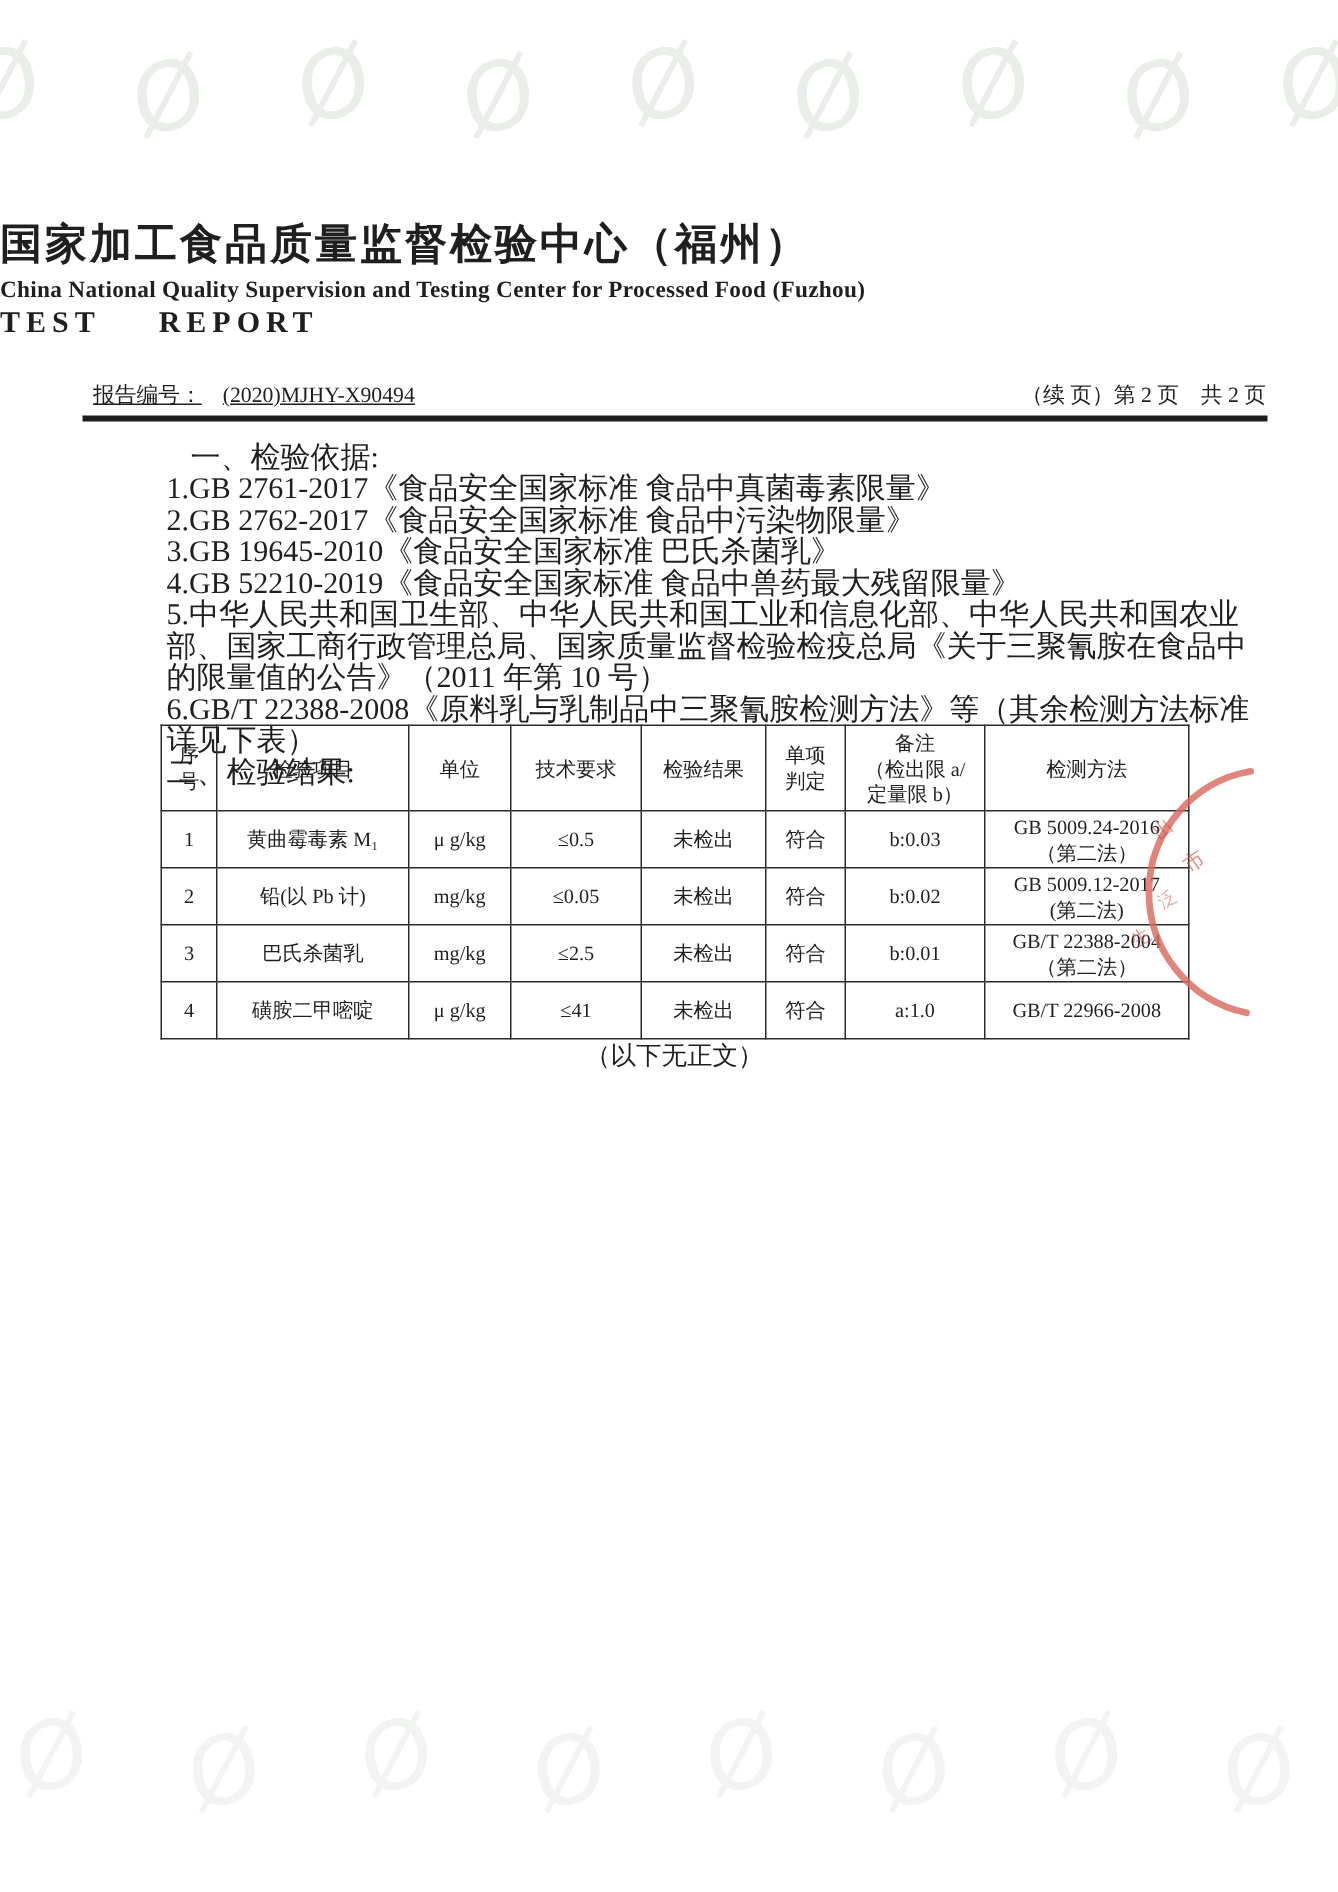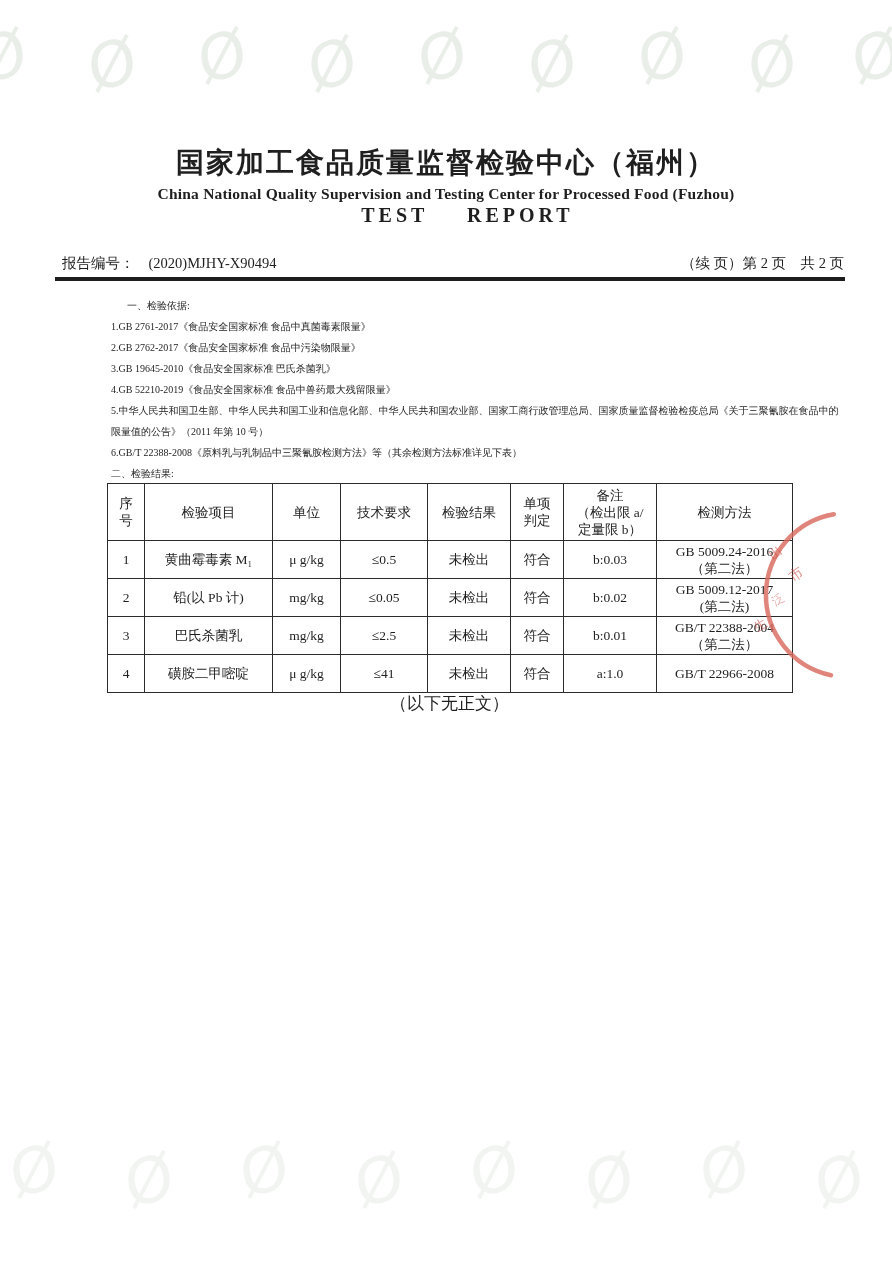--- a/index.html
+++ b/index.html
@@ -19,47 +19,47 @@
     font-family:"DejaVu Sans",sans-serif;
     font-size:62px;
     color:rgba(196,210,196,0.38);
     transform:rotate(-16deg) skewX(-6deg);
     user-select:none;
     line-height:1;
   }
   .wm.dim{color:rgba(200,212,200,0.26);}
 
   
-  .hdr{position:absolute;top:144px;left:0;right:0;text-align:center;}
+  .hdr{position:absolute;top:144px;left:0;right:0;}
   .org-cn{font-size:28px;font-weight:bold;letter-spacing:2px;}
   .org-en{font-size:15.5px;font-weight:bold;margin-top:3px;letter-spacing:0.2px;}
   .title-cn{font-size:29px;font-weight:bold;margin-top:7px;}
   .title-cn span{letter-spacing:40px;margin-right:-40px;}
-  .title-en{font-size:20px;font-weight:bold;margin-top:1px;letter-spacing:4px;padding-left:39px;}
+  .title-en{font-size:20px;font-weight:bold;margin-top:1px;letter-spacing:4px;}
   .title-en span{word-spacing:30px;margin-right:-4px;}
 
   
   .meta{
     position:absolute;top:254px;left:62px;right:48px;
     display:flex;align-items:baseline;font-size:14.5px;
   }
-  .meta .left{white-space:nowrap;}
+  .meta .left{white-space:nowrap;text-decoration:underline;}
   .meta .left .no{margin-left:14px;}
   .meta .center{flex:1;text-align:right;}
   .meta .right{white-space:nowrap;}
 
   .rule{
     position:absolute;top:277px;left:55px;right:47px;
     border-top:4px solid #1d1d1d;
   }
 
   
   .body-text{
     position:absolute;top:295px;left:111px;width:737px;
-    font-size:10px;line-height:21px;
+    font-size:20px;line-height:21px;
   }
   .body-text .indent{text-indent:16px;}
 
   
   table.results{
     position:absolute;top:483px;left:107px;
     width:685px;border-collapse:collapse;table-layout:fixed;
     font-size:13.5px;
   }
   table.results th,table.results td{

